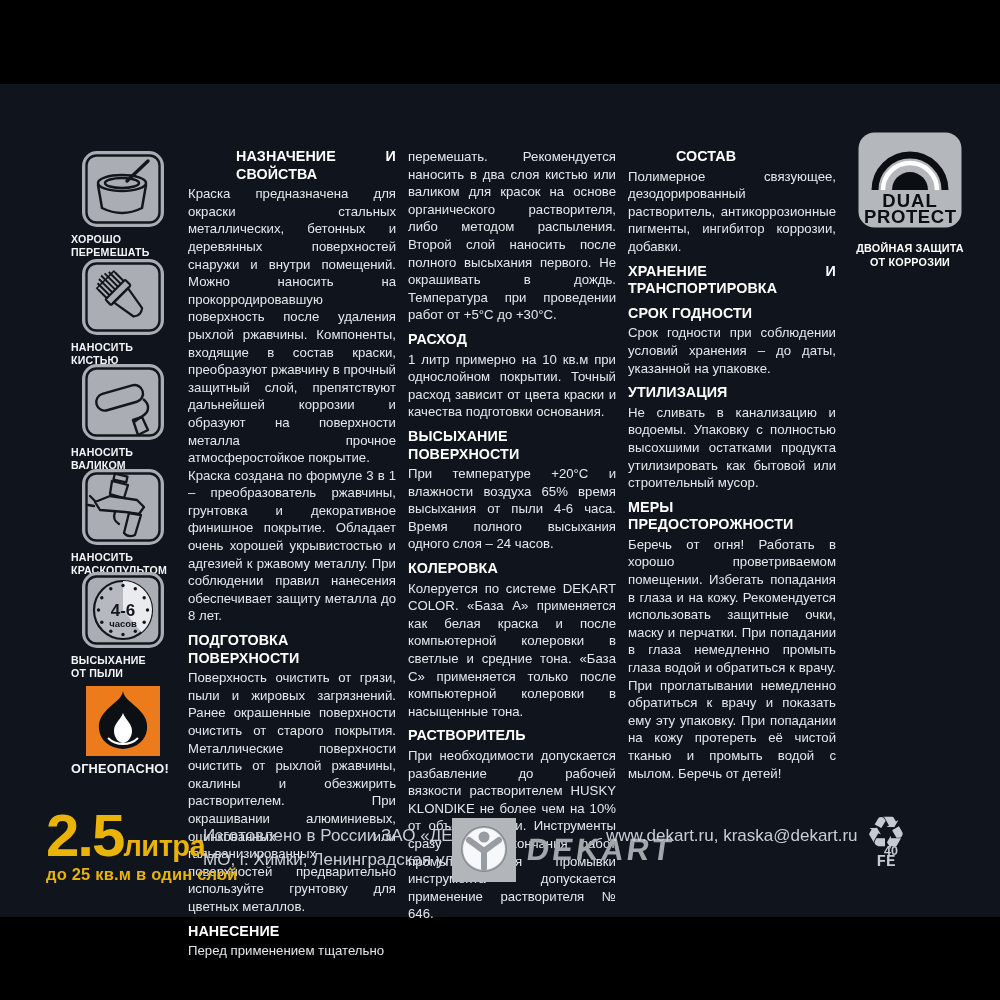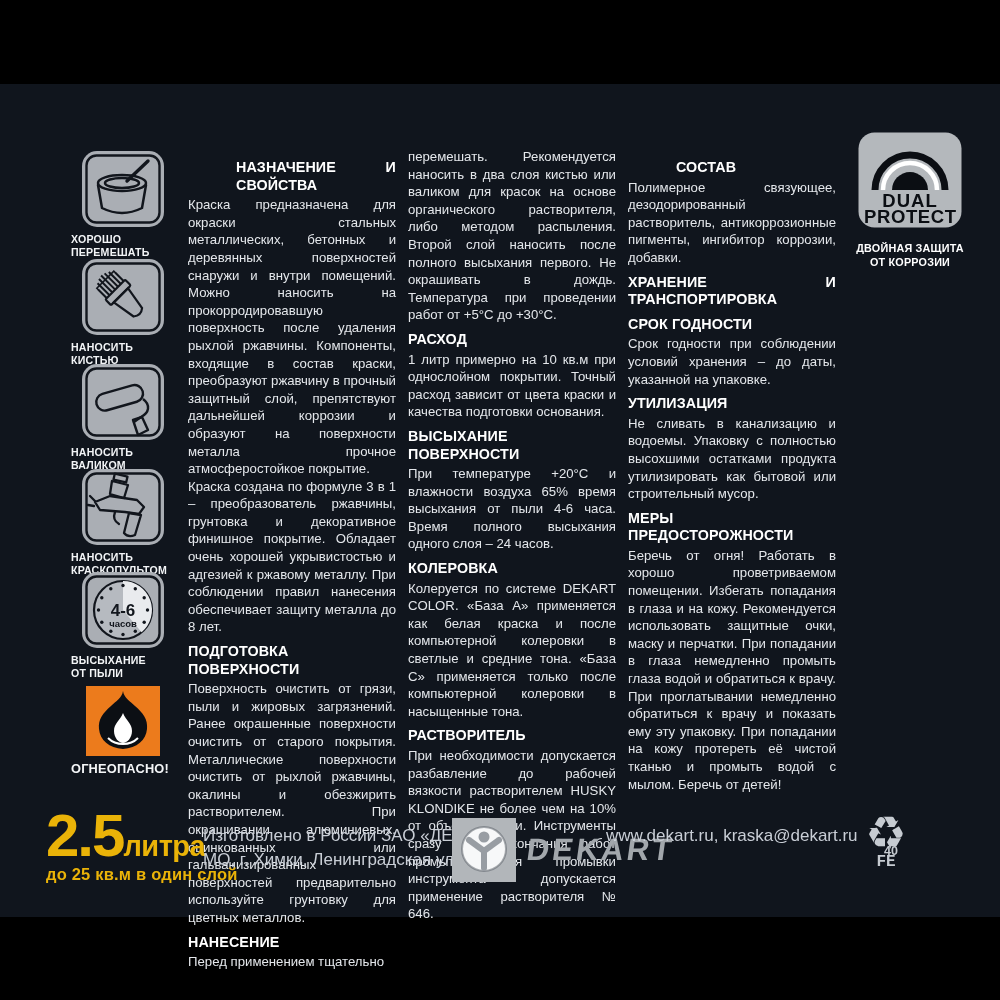--- a/index.html
+++ b/index.html
@@ -4,21 +4,21 @@
 <style>
   html,body{margin:0;padding:0;}
   body{width:1000px;height:1000px;background:#000;position:relative;overflow:hidden;
        font-family:"Liberation Sans",sans-serif;}
   .label{position:absolute;left:0;top:84px;width:1000px;height:833px;background:#10151d;}
 
   
   .col{position:absolute;top:64px;width:208px;color:#e4e7eb;font-size:13.2px;
        line-height:17.6px;text-align:justify;}
   .col h3{color:#ffffff;font-size:14.3px;line-height:17.6px;margin:7px 0 2px;letter-spacing:.1px;}
-  .col h3.first{margin-top:11px;padding-left:48px;}
+  .col h3.first{margin-top:0;padding-left:48px;}
   .col p{margin:0;}
   .c1{left:188px}.c2{left:408px}.c3{left:628px}
 
   
   .picto{position:absolute;left:71px;width:104px;text-align:left;}
   .picto .cap{margin-top:5px;color:#f3f5f7;font-weight:bold;font-size:10.6px;
               line-height:13px;white-space:pre-line;letter-spacing:.2px;}
   .picto svg{display:block;margin:0 auto;}
   .flame-cap{font-size:12.8px !important;line-height:15px !important;}
 

